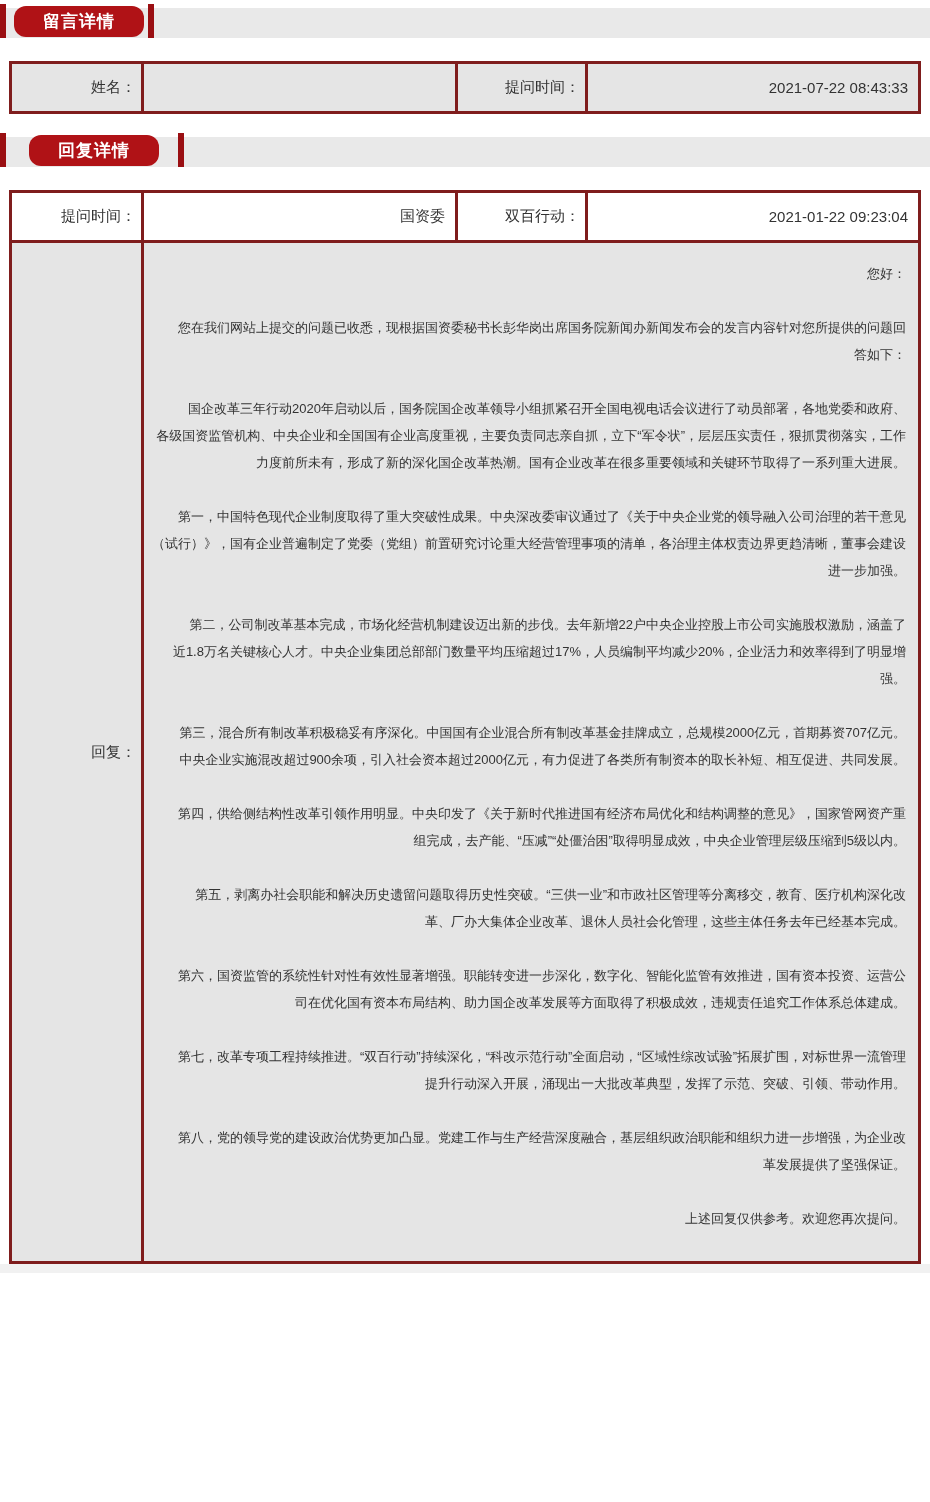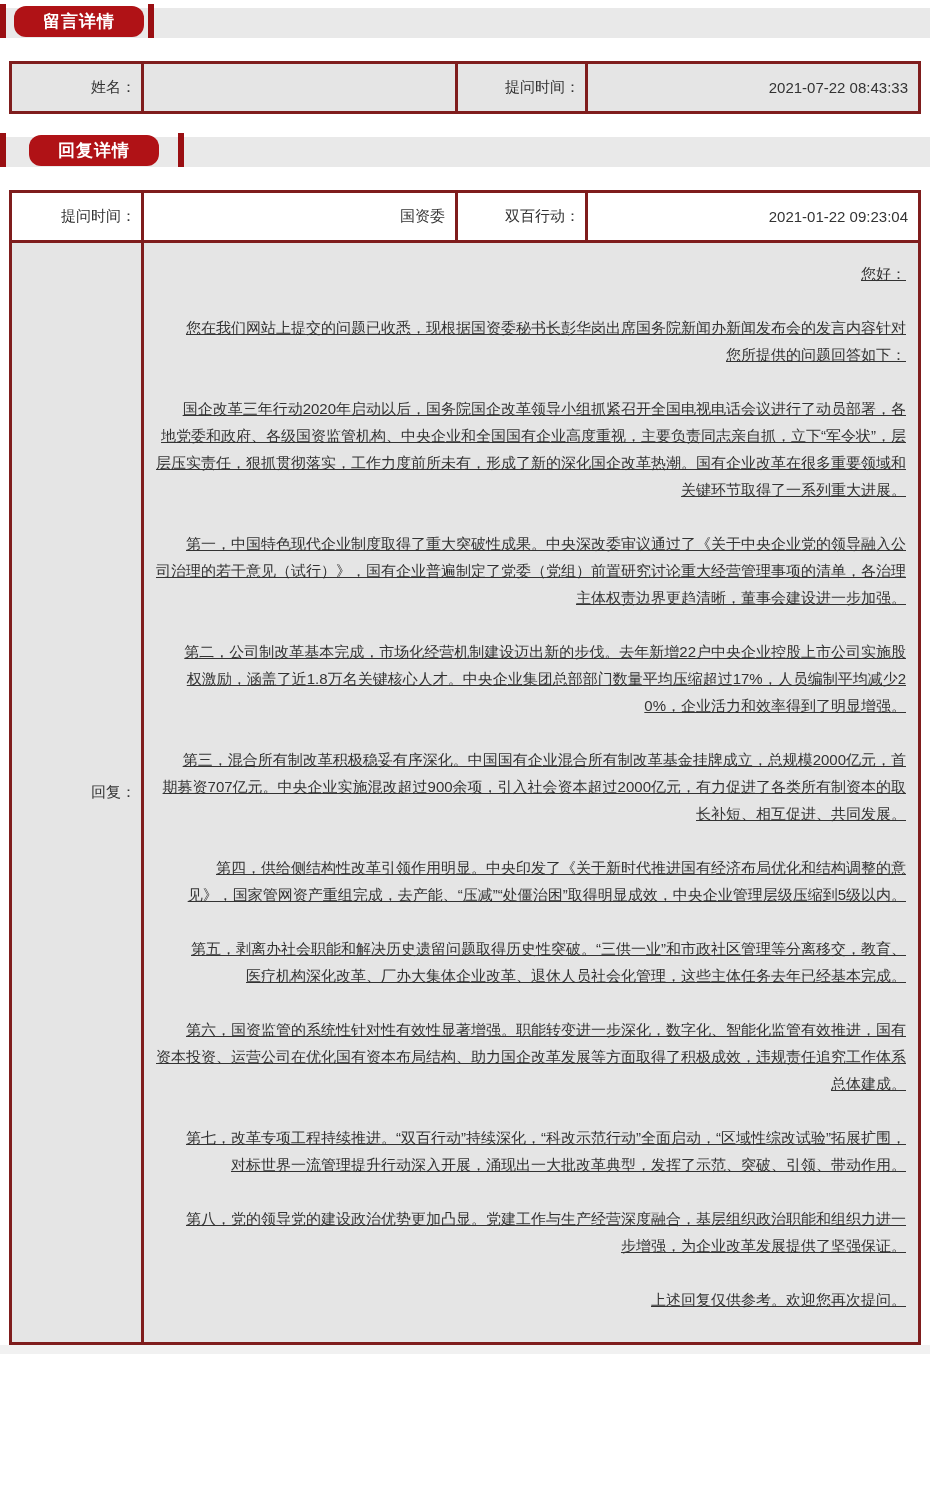--- a/index.html
+++ b/index.html
@@ -83,24 +83,23 @@
   td.cell-reply-label {
     padding-left: 25px;
   }
   td.cell-reply-body {
     padding: 17px 12px 2px 8px;
     vertical-align: top;
   }
   .para {
     margin: 0 0 27px 0;
     line-height: 27px;
-    font-size: 15px;
+    font-size: 13px;
     color: #333333;
     text-indent: 0;
-    text-decoration: underline;
   }
   .para.indent { text-indent: 2em; }
 
   .page-footer-strip {
     width: 930px;
     height: 9px;
     background: #f1f1f1;
   }
 </style>
 </head>

